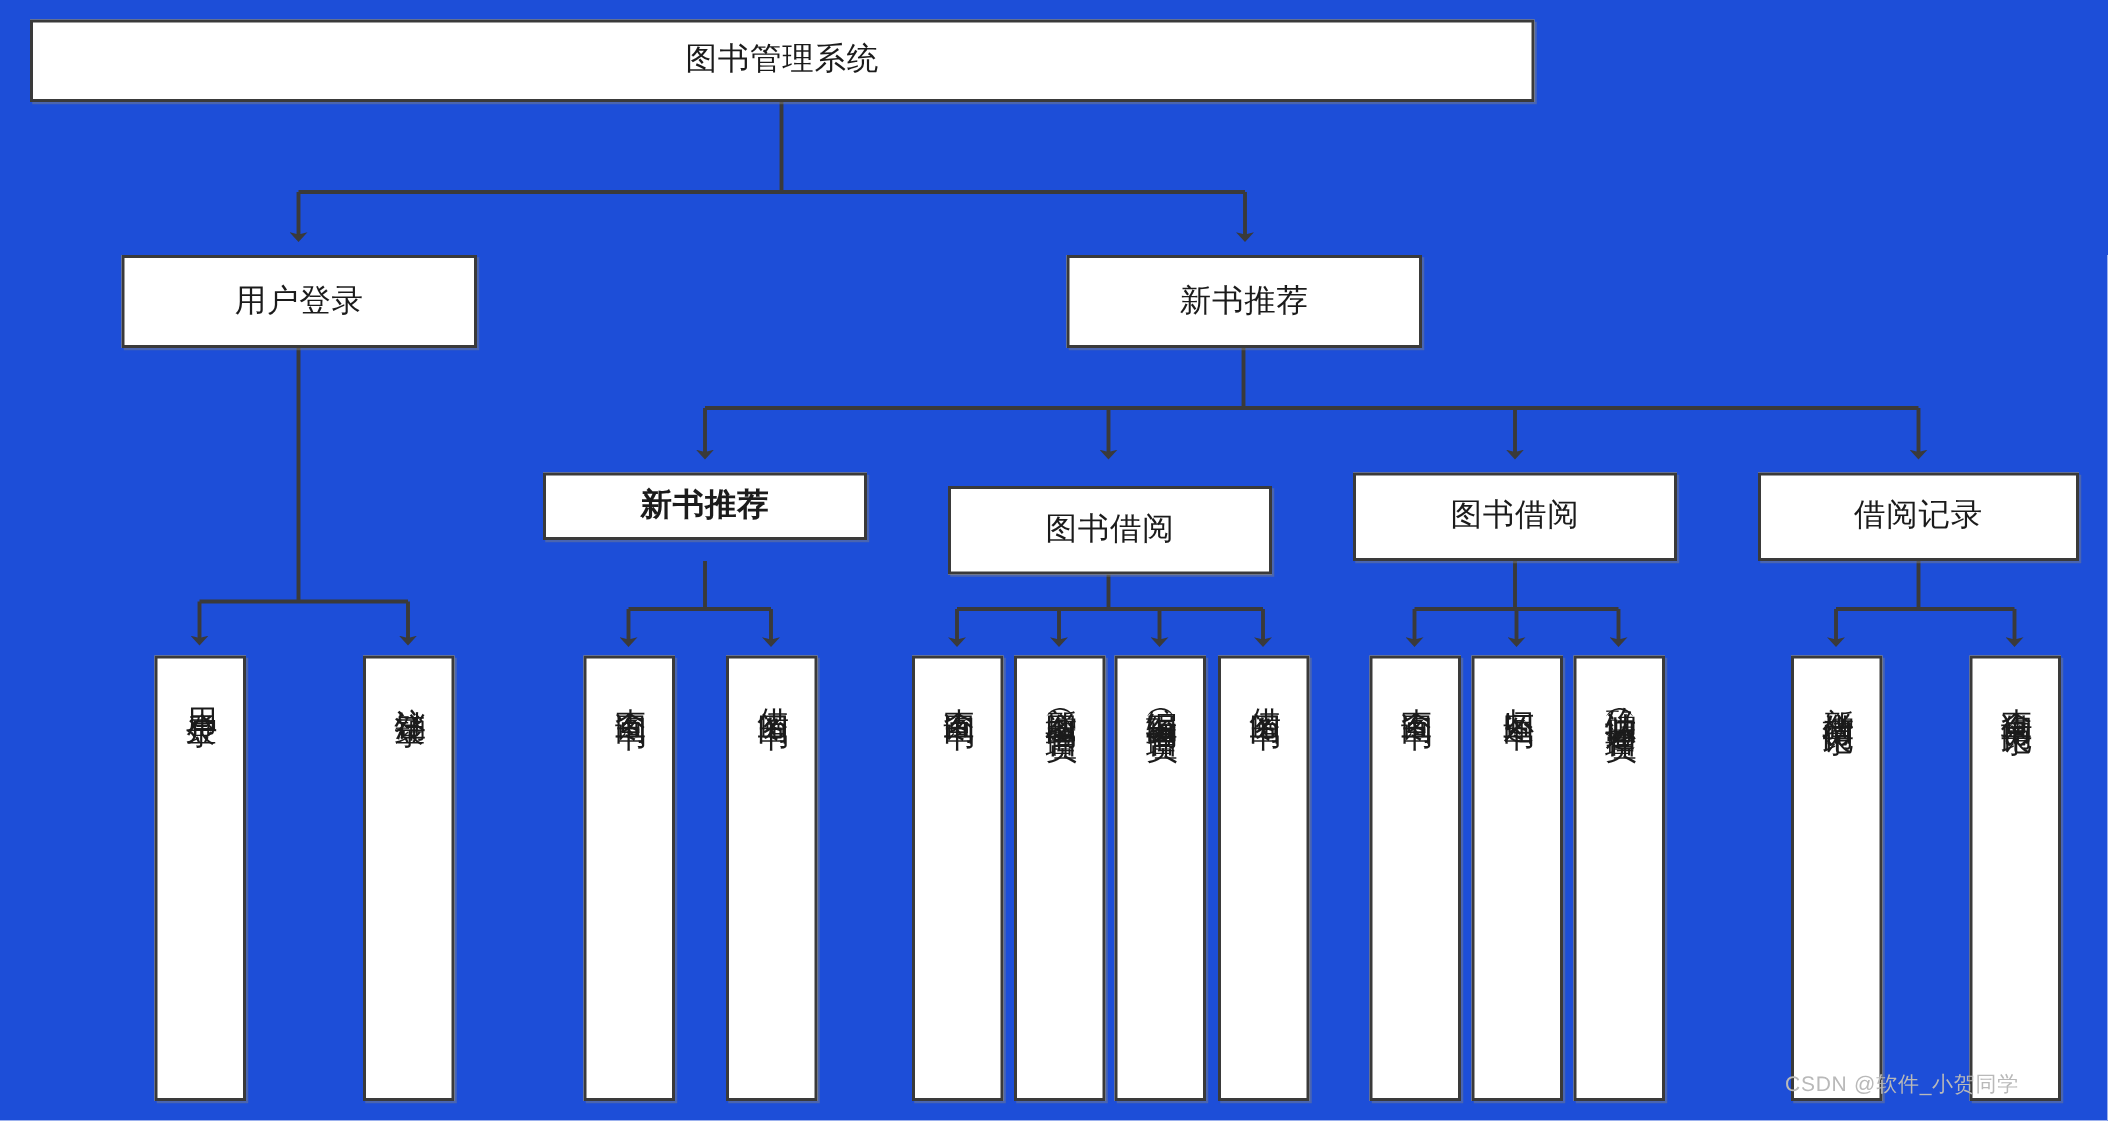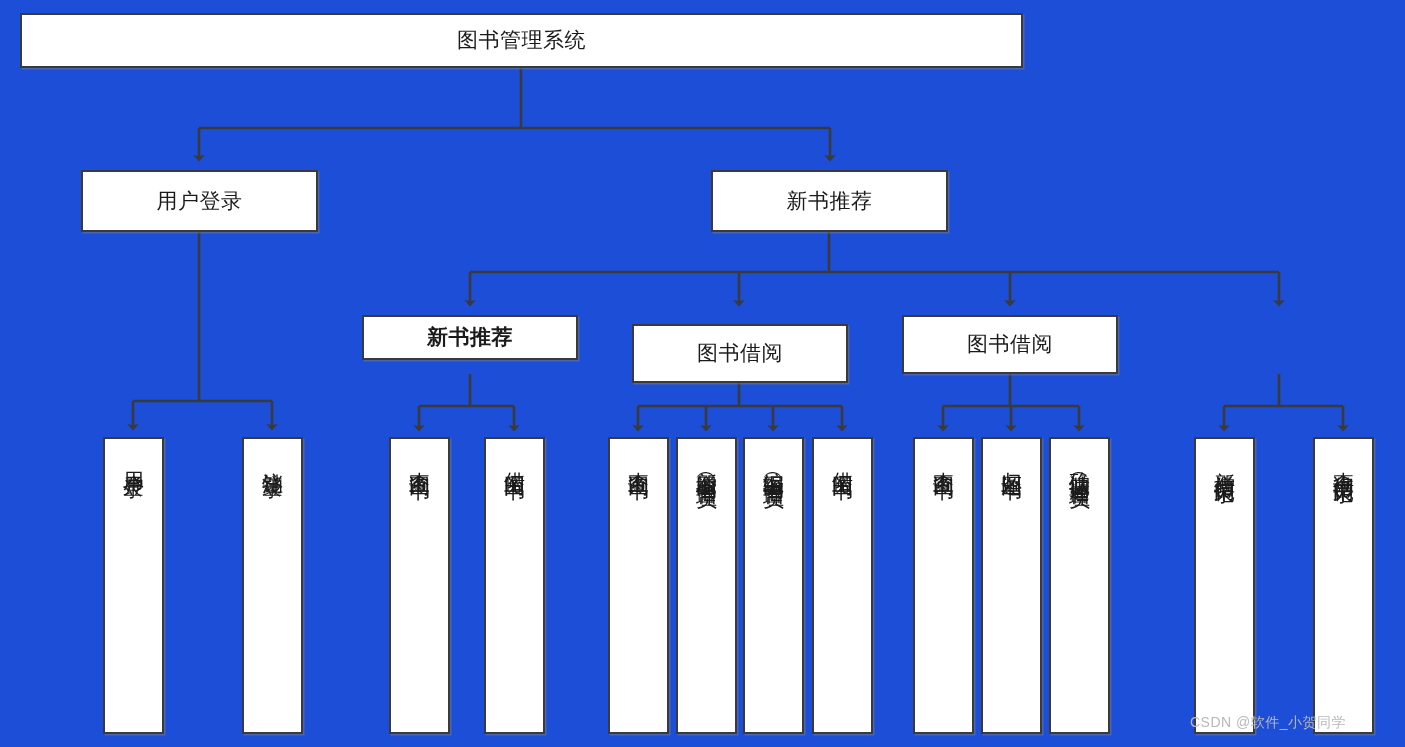--- a/index.html
+++ b/index.html
@@ -138,20 +138,23 @@
   </div>
 
   <div class="node horiz" style="left:632px; top:324px; width:216px; height:59px;">
     <span class="label">图书借阅</span>
   </div>
 
   <div class="node horiz" style="left:902px; top:315px; width:216px; height:59px;">
     <span class="label">图书借阅</span>
   </div>
 
+  <div class="node horiz" style="left:1172px; top:315px; width:214px; height:59px;">
+    <span class="label">借阅记录</span>
+  </div>
 
   <div class="node vert" style="left:103px; top:437px; width:61px; height:297px;">
     <span class="label">用户登录</span>
   </div>
 
   <div class="node vert" style="left:242px; top:437px; width:61px; height:297px;">
     <span class="label">注销登录</span>
   </div>
 
   <div class="node vert" style="left:389px; top:437px; width:61px; height:297px;">

